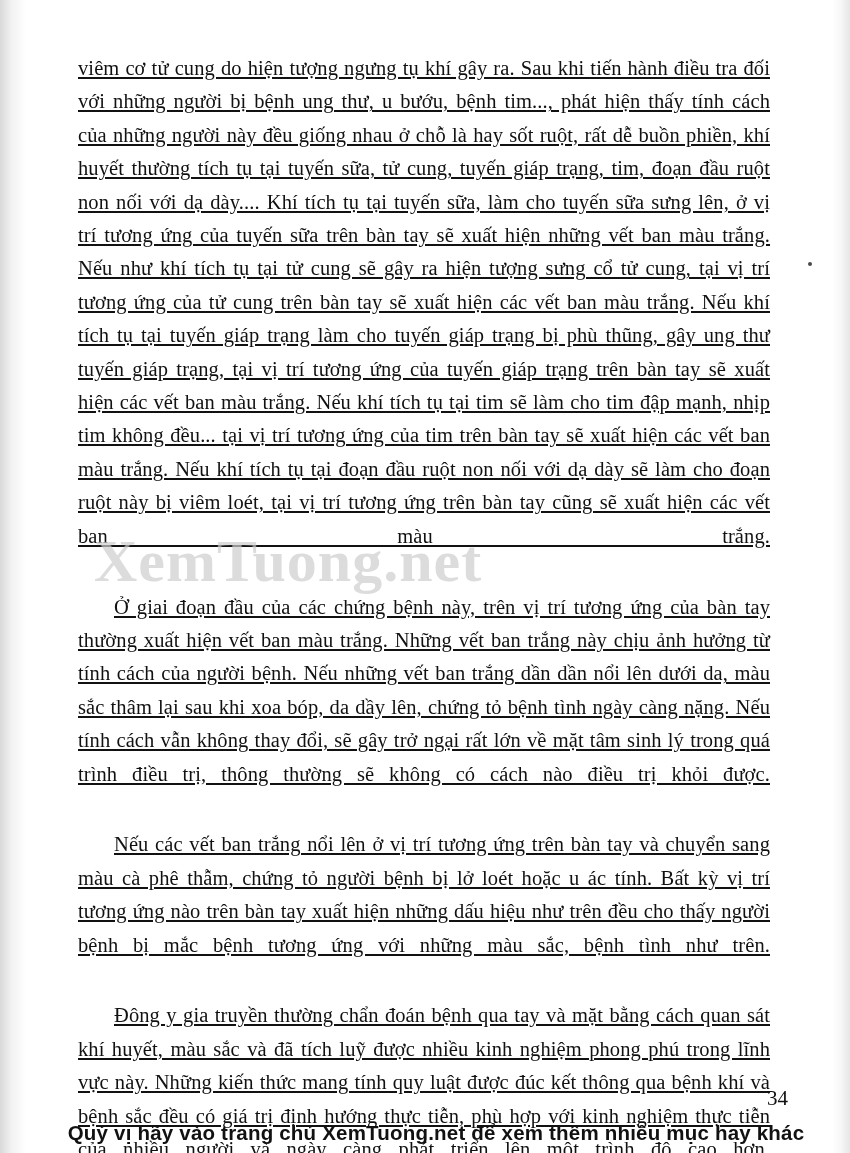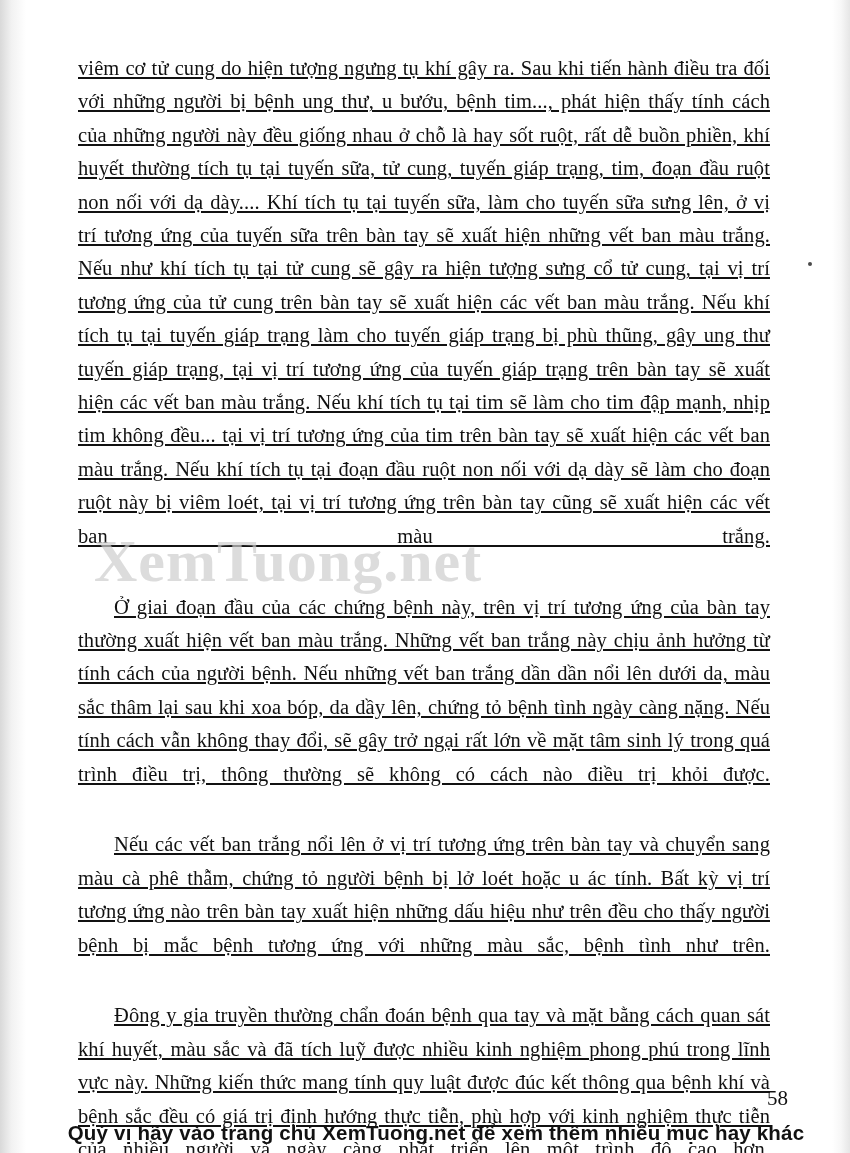--- a/index.html
+++ b/index.html
@@ -125,17 +125,17 @@
     <p class="para">viêm cơ tử cung do hiện tượng ngưng tụ khí gây ra. Sau khi tiến hành điều tra đối với những người bị bệnh ung thư, u bướu, bệnh tim..., phát hiện thấy tính cách của những người này đều giống nhau ở chỗ là hay sốt ruột, rất dễ buồn phiền, khí huyết thường tích tụ tại tuyến sữa, tử cung, tuyến giáp trạng, tim, đoạn đầu ruột non nối với dạ dày.... Khí tích tụ tại tuyến sữa, làm cho tuyến sữa sưng lên, ở vị trí tương ứng của tuyến sữa trên bàn tay sẽ xuất hiện những vết ban màu trắng. Nếu như khí tích tụ tại tử cung sẽ gây ra hiện tượng sưng cổ tử cung, tại vị trí tương ứng của tử cung trên bàn tay sẽ xuất hiện các vết ban màu trắng. Nếu khí tích tụ tại tuyến giáp trạng làm cho tuyến giáp trạng bị phù thũng, gây ung thư tuyến giáp trạng, tại vị trí tương ứng của tuyến giáp trạng trên bàn tay sẽ xuất hiện các vết ban màu trắng. Nếu khí tích tụ tại tim sẽ làm cho tim đập mạnh, nhịp tim không đều... tại vị trí tương ứng của tim trên bàn tay sẽ xuất hiện các vết ban màu trắng. Nếu khí tích tụ tại đoạn đầu ruột non nối với dạ dày sẽ làm cho đoạn ruột này bị viêm loét, tại vị trí tương ứng trên bàn tay cũng sẽ xuất hiện các vết ban màu trắng.</p>
     <p class="para indent">Ở giai đoạn đầu của các chứng bệnh này, trên vị trí tương ứng của bàn tay thường xuất hiện vết ban màu trắng. Những vết ban trắng này chịu ảnh hưởng từ tính cách của người bệnh. Nếu những vết ban trắng dần dần nổi lên dưới da, màu sắc thâm lại sau khi xoa bóp, da dầy lên, chứng tỏ bệnh tình ngày càng nặng. Nếu tính cách vẫn không thay đổi, sẽ gây trở ngại rất lớn về mặt tâm sinh lý trong quá trình điều trị, thông thường sẽ không có cách nào điều trị khỏi được.</p>
     <p class="para indent">Nếu các vết ban trắng nổi lên ở vị trí tương ứng trên bàn tay và chuyển sang màu cà phê thẫm, chứng tỏ người bệnh bị lở loét hoặc u ác tính. Bất kỳ vị trí tương ứng nào trên bàn tay xuất hiện những dấu hiệu như trên đều cho thấy người bệnh bị mắc bệnh tương ứng với những màu sắc, bệnh tình như trên.</p>
     <p class="para indent">Đông y gia truyền thường chẩn đoán bệnh qua tay và mặt bằng cách quan sát khí huyết, màu sắc và đã tích luỹ được nhiều kinh nghiệm phong phú trong lĩnh vực này. Những kiến thức mang tính quy luật được đúc kết thông qua bệnh khí và bệnh sắc đều có giá trị định hướng thực tiễn, phù hợp với kinh nghiệm thực tiễn của nhiều người và ngày càng phát triển lên một trình độ cao hơn.</p>
   </div>
 
   <div class="watermark">XemTuong.net</div>
 
   <div class="dot-mark"></div>
 
-  <div class="page-number">58</div>
+  <div class="page-number">34</div>
 
   <div class="footer-banner">Quý vị hãy vào trang chủ XemTuong.net để xem thêm nhiều mục hay khác</div>
 
 </div>
 
 </body></html>

